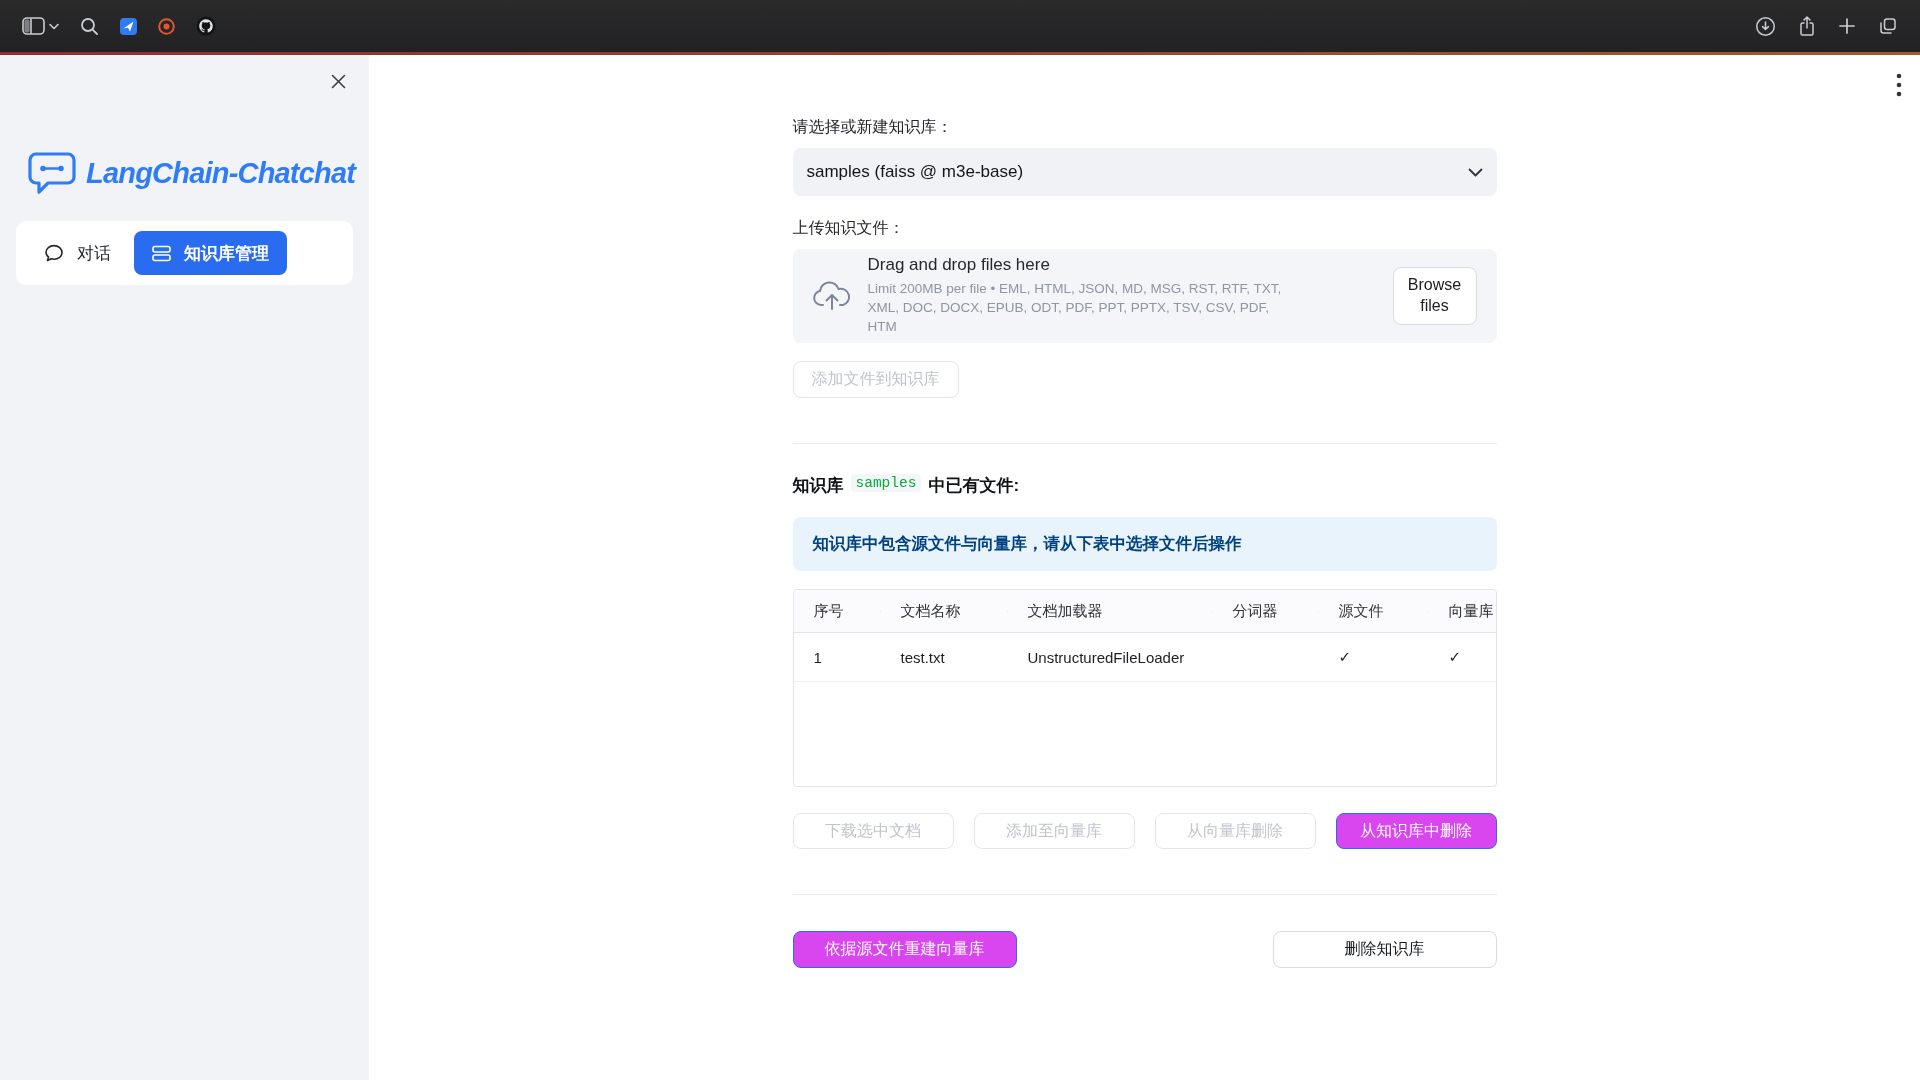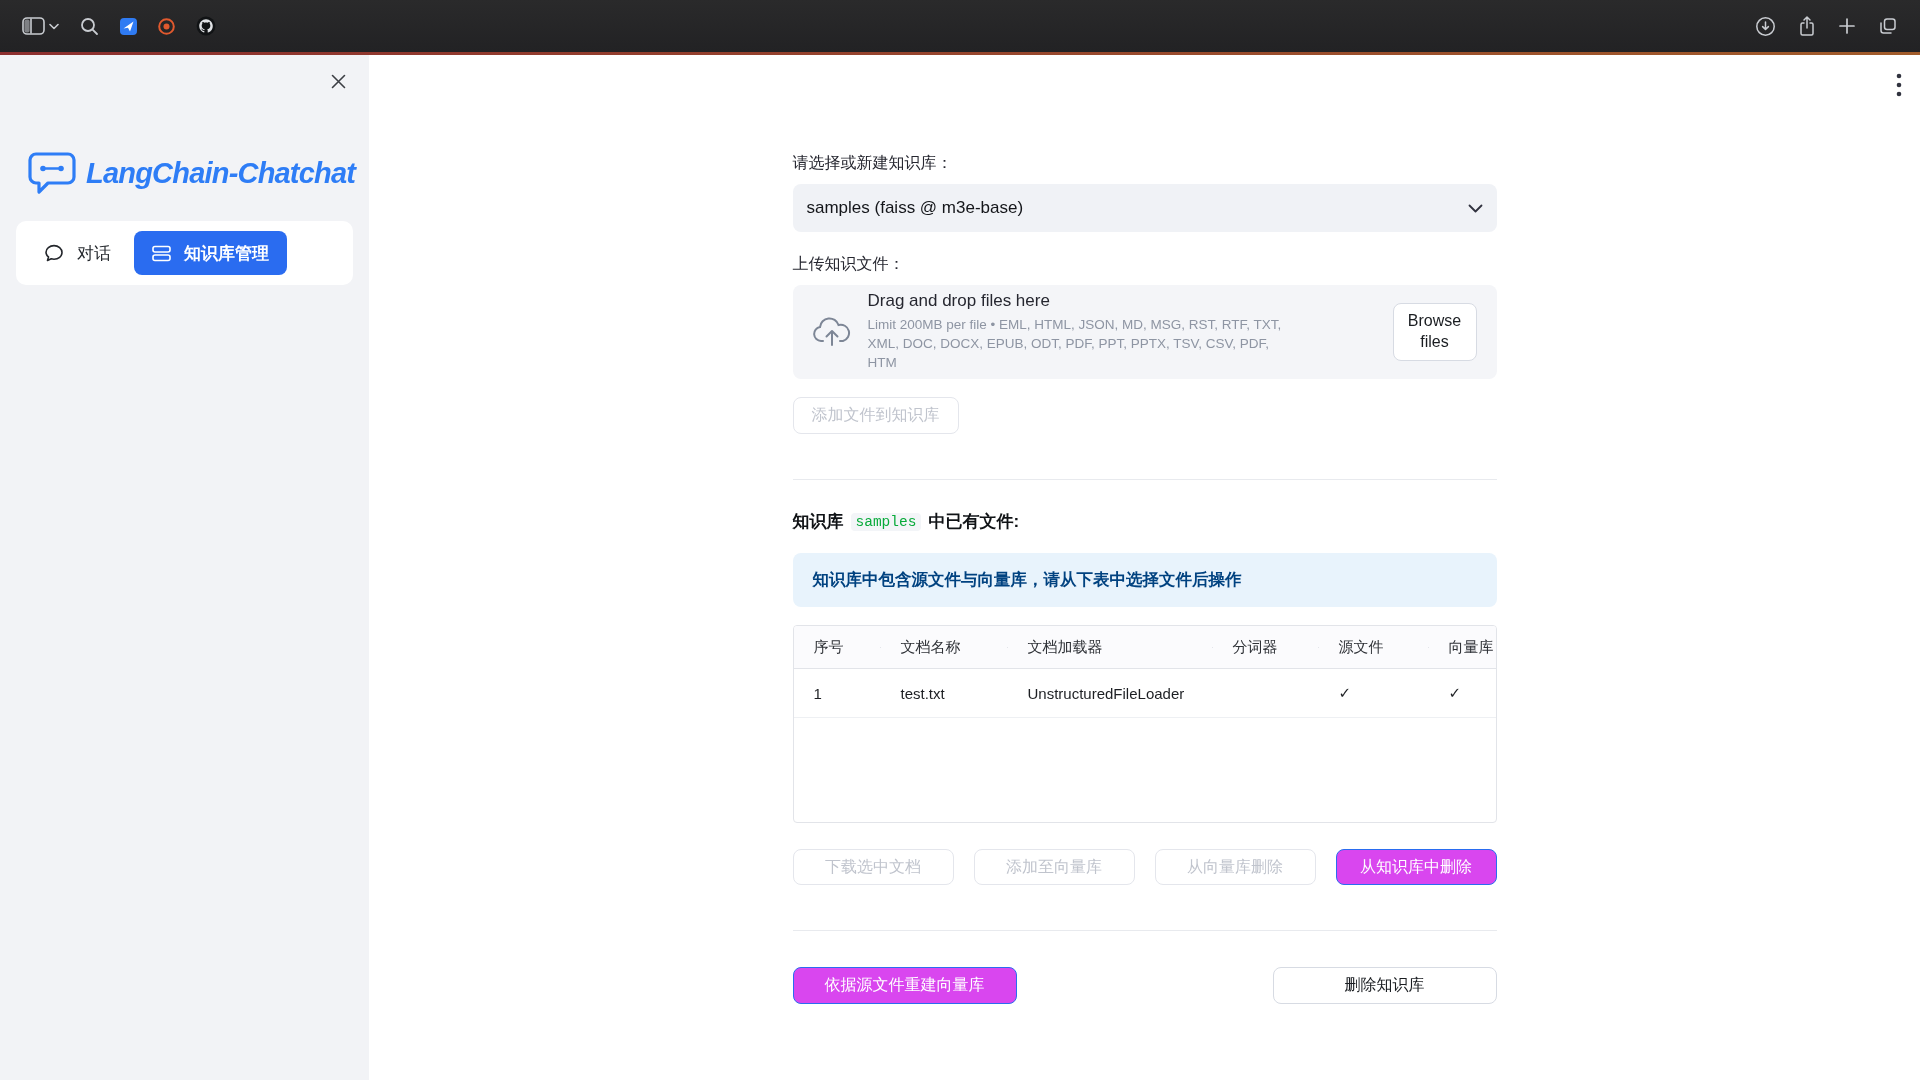--- a/index.html
+++ b/index.html
@@ -27,36 +27,36 @@
   
   .sb-close { position:absolute; top:18px; right:22px; cursor:pointer; line-height:0; }
   .logo-row { display:flex; align-items:center; gap:10px; margin:96px 0 0 28px; }
   .logo-text { font-size:29px; font-weight:bold; font-style:italic; color:#2e7df6; letter-spacing:-0.8px; white-space:nowrap; }
   .menu-card { margin:26px 16px 0; background:#fff; border-radius:10px; padding:10px; display:flex; gap:5px; }
   .menu-item { height:44px; border-radius:8px; display:flex; align-items:center; gap:13px; padding:0 18px; font-size:17px; color:#1f2328; cursor:pointer; }
   .menu-item.active { background:#2a6cf0; color:#fff;font-weight:bold; }
 
   
   .kebab { position:absolute; top:18px; right:18px; cursor:pointer; line-height:0; }
-  .container { width:704px; margin:0 auto; padding-top:98px; }
+  .container { width:704px; margin:0 auto; padding-top:62px; }
   .field-label { font-size:16px; color:#262730; margin-bottom:10px; }
   .selectbox { height:48px; background:#f0f2f6; border-radius:8px; display:flex; align-items:center; justify-content:space-between;
     padding:0 14px; font-size:17px; color:#14161a; margin-bottom:22px; cursor:pointer;gap:32px; }
   .dropzone { height:94px; background:#f4f5f8; border-radius:8px; display:flex; align-items:center; padding:0 20px; gap:17px; margin-bottom:18px; }
   .dz-text { flex:1; }
   .dz-title { font-size:17px; color:#262730; }
   .dz-limit { font-size:13.5px; color:#8e95a3; line-height:1.4; margin-top:5px; max-width:432px; }
   .btn { border-radius:8px; font-size:16px; display:inline-flex; align-items:center; justify-content:center;
     background:#fff; border:1px solid #d7dbe3; color:#1a1d21; cursor:pointer; font-family:inherit; }
   .btn.browse { width:84px; min-height:58px; padding:6px 10px; text-align:center; line-height:1.3; }
   .btn.disabled { border-color:#e4e6ec; color:#c0c4cd; cursor:default; }
   .btn.primary { background:#d946ef; border-color:#2a6cf0; color:#fff; }
   .btn.add { height:37px; padding:0 18px; }
   hr.divider { border:none; border-top:1px solid #e8eaee; margin:45px 0 0; }
-  .kb-heading { margin-top:30px; font-size:17px; font-weight:700; color:#101316; display:flex; align-items:center; }
+  .kb-heading { margin-top:30px; font-size:17px; font-weight:700; color:#101316; display:flex; align-items:flex-start; }
   .kb-heading code { font-family:"Liberation Mono","DejaVu Sans Mono",monospace; font-size:14.5px; font-weight:500; color:#09ab3b;
     background:#f3f5f8; border-radius:4px; padding:1px 5px; margin:0 7px; }
   .infobox { margin-top:20px; background:#e8f3fc; border-radius:8px; padding:16px 20px; font-size:16.5px; font-weight:600; color:#004280; }
 
   .table { margin-top:18px; height:198px; border:1px solid #e2e4e9; border-radius:4px; overflow:hidden; background:#fff; font-size:15px; }
   .thead, .trow { display:grid; grid-template-columns:87px 127px 205px 106px 110px 1fr; align-items:center; }
   .thead { height:43px; background:#fbfbfd; border-bottom:1px solid #e2e4e9; color:#2f3237; }
   .trow { height:49px; border-bottom:1px solid #eef0f3; color:#1d1f23; }
   .th, .td { padding:0 12px 0 20px; position:relative; white-space:nowrap; overflow:hidden; }
   .th:not(:last-child)::after { content:""; position:absolute; right:0; top:9px; bottom:9px; width:1px; background:#e3e5ea; }

